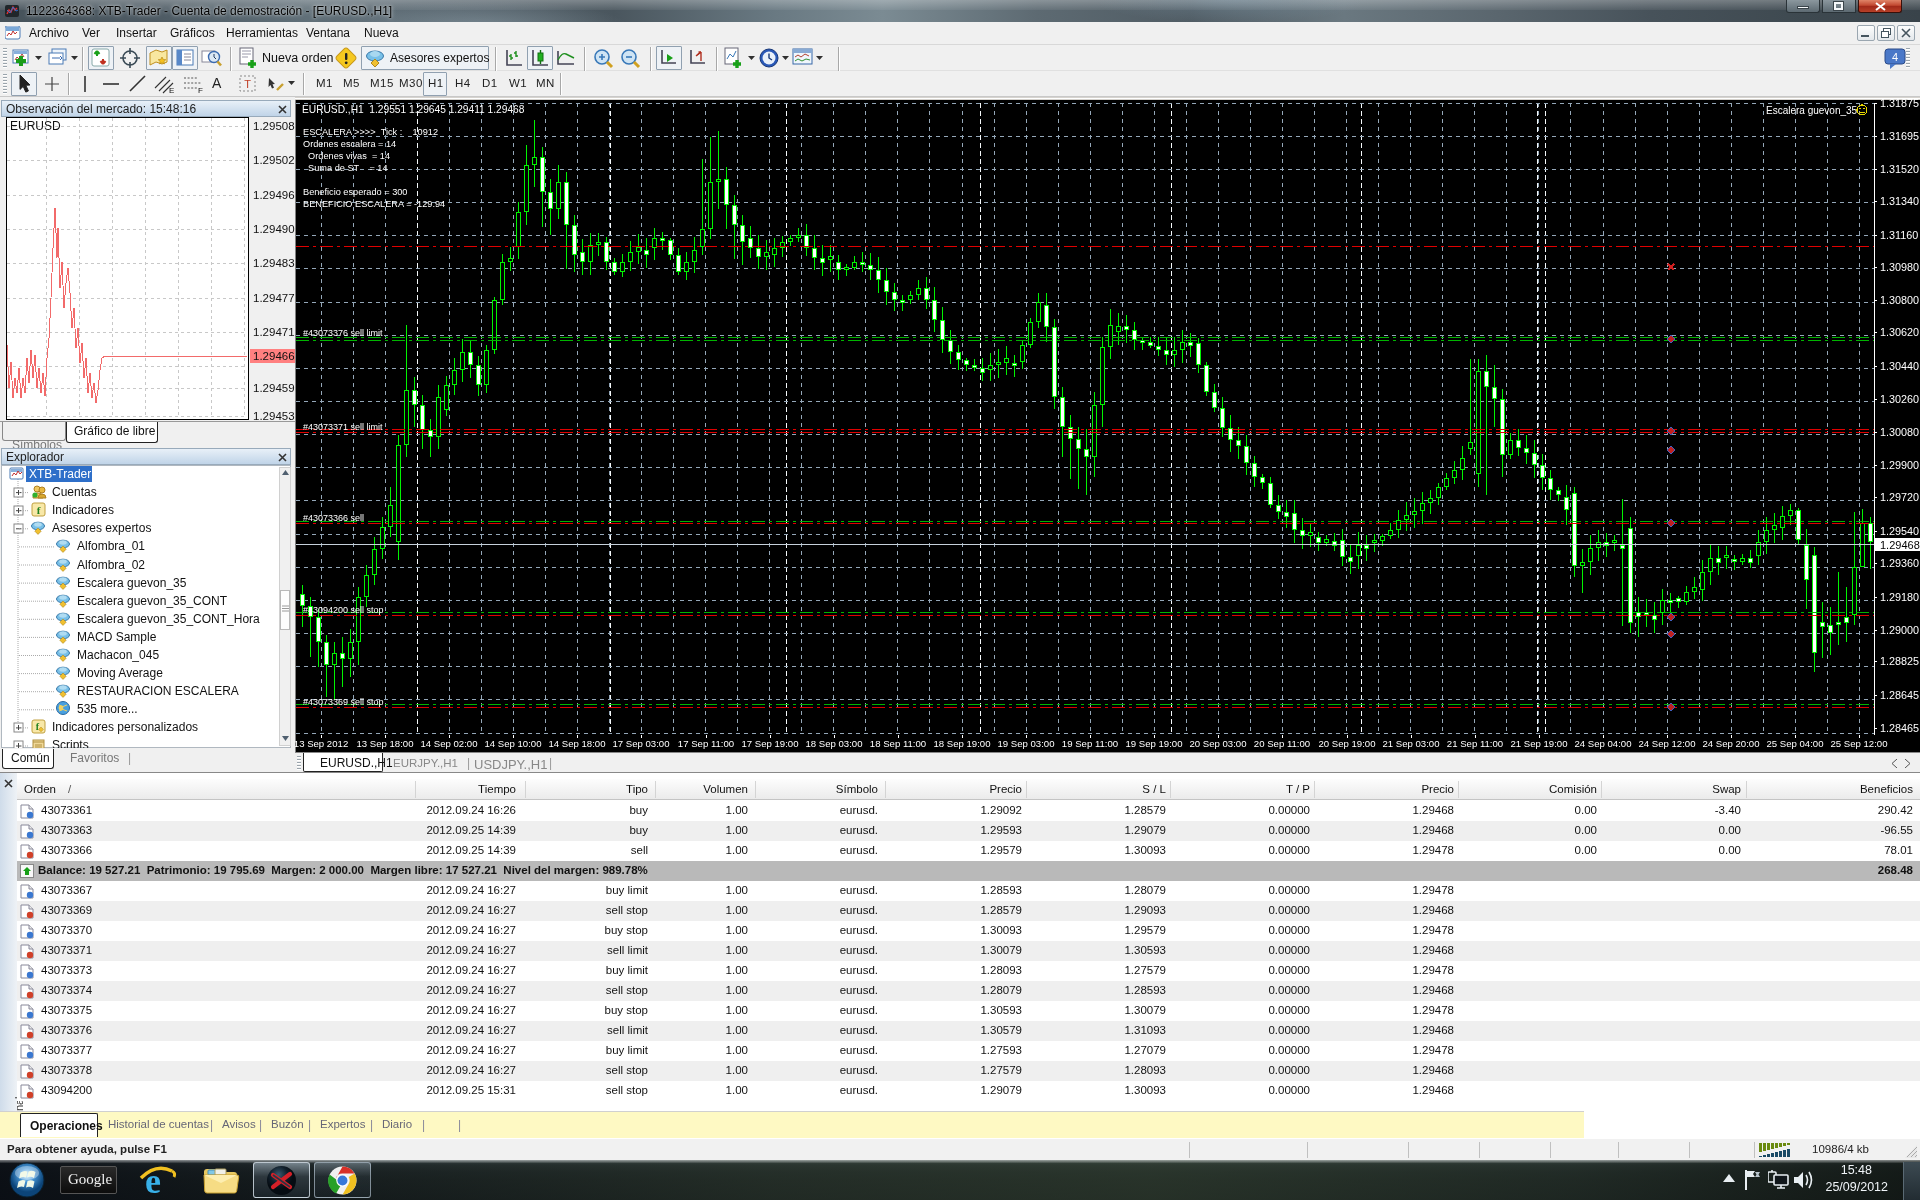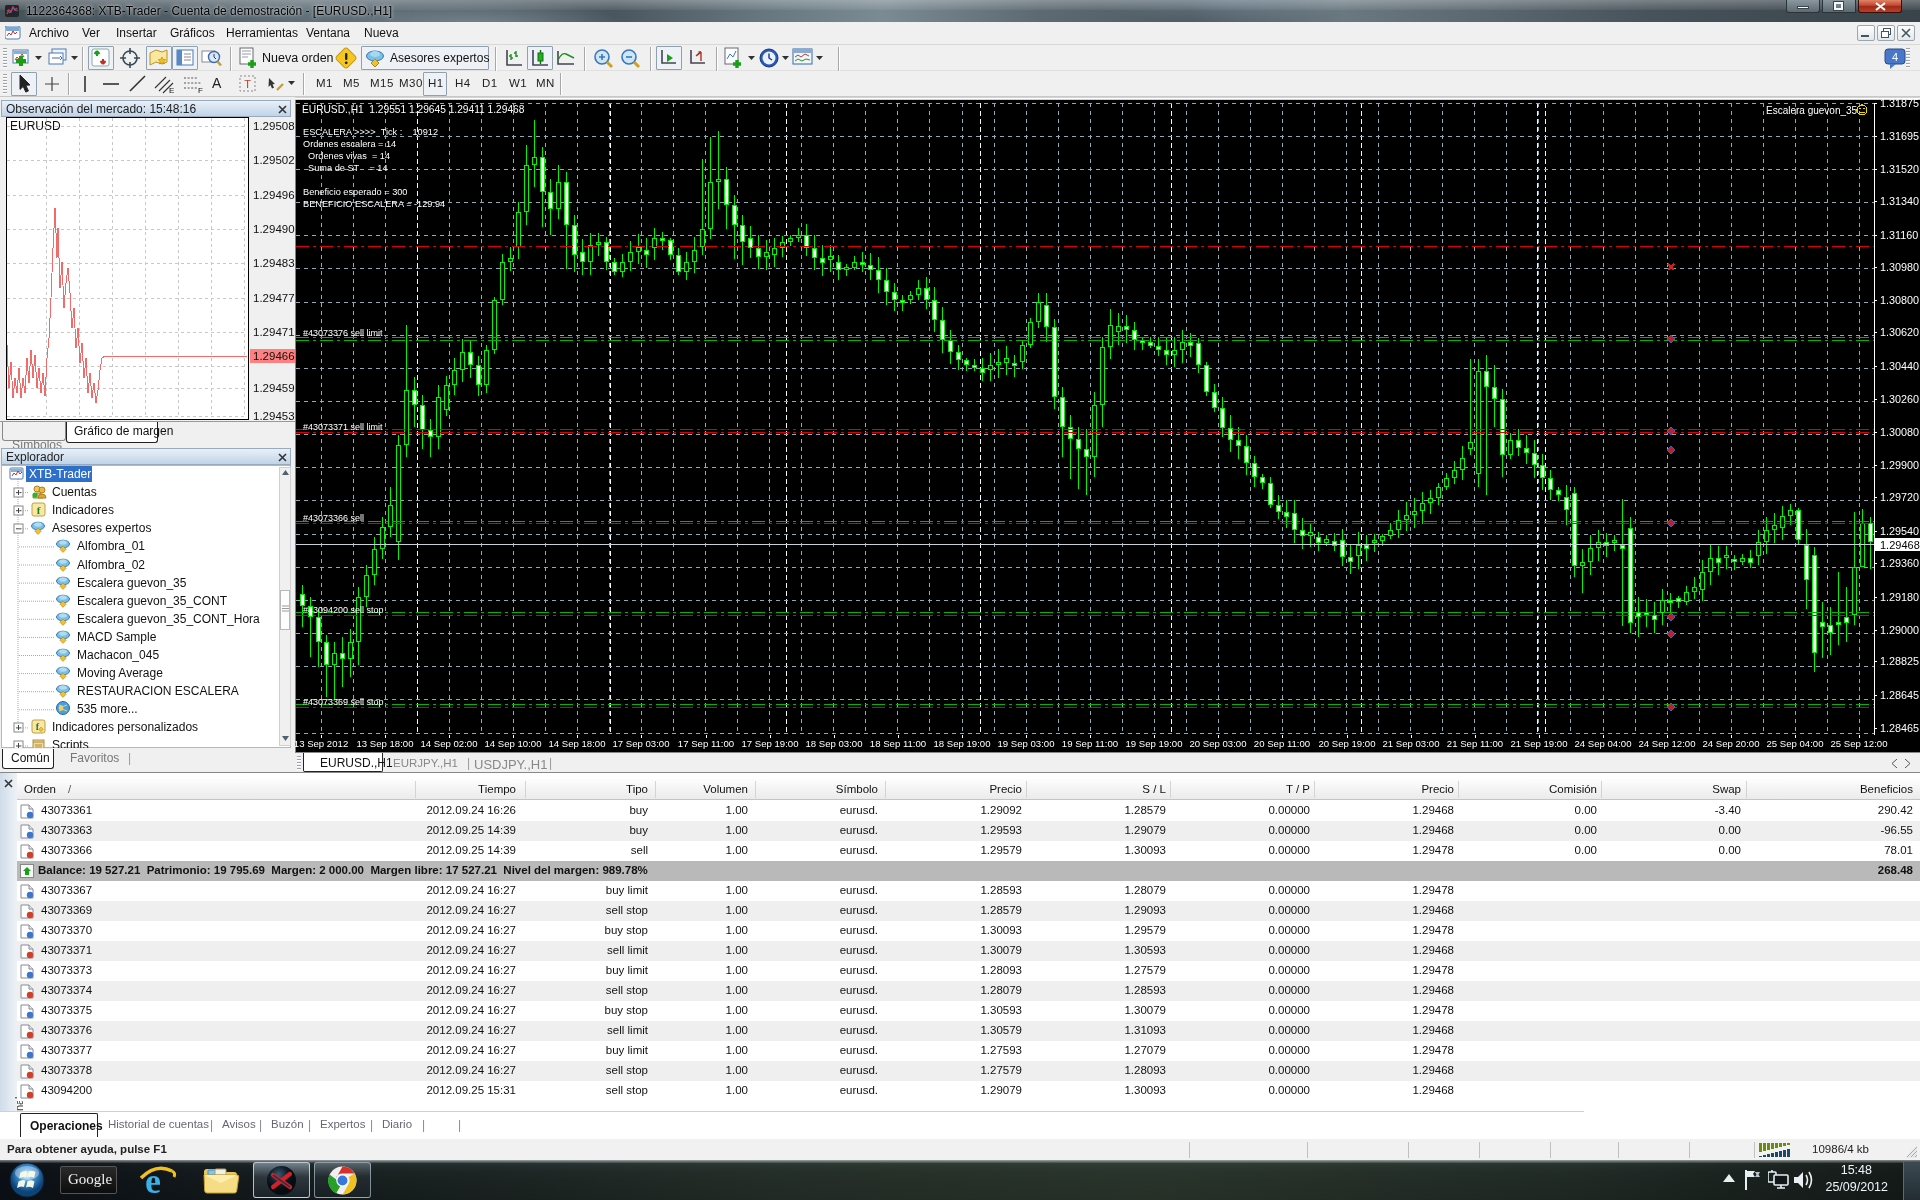--- a/index.html
+++ b/index.html
@@ -286,21 +286,21 @@
     <text x="253" y="295" font-size="11.5" fill="#111" font-family="Liberation Sans">1.29459</text>
     <text x="253" y="323" font-size="11.5" fill="#111" font-family="Liberation Sans">1.29453</text>
     <rect x="250" y="252" width="46" height="14" fill="#ff8080"></rect>
     <text x="253" y="263" font-size="11.5" fill="#111" font-family="Liberation Sans">1.29466</text>
   </svg>
 <div class="abs" style="left:0;top:421px;width:296px;height:22px;background:#f0f0f0;border-top:1px solid #999">
     <div class="abs" style="left:2px;top:0;width:64px;height:19px;background:#f0f0f0;border:1px solid #888;border-top:none;border-radius:0 0 3px 3px">
       <div class="tx" style="left:9px;top:16px;font-size:12px;color:#777">Símbolos</div>
     </div>
     <div class="abs" style="left:66px;top:0;width:92px;height:21px;background:#fff;border:1px solid #222;border-top:none;border-radius:0 0 3px 3px">
-      <div class="tx" style="left:7px;top:2px;font-size:12px;color:#111">Gráfico de margen</div>
+      <div class="tx" style="left:7px;top:2px;font-size:12px;color:#111">Gráfico de libre</div>
     </div>
   </div>
 <div class="abs" style="left:1px;top:448px;width:290px;height:17px;background:linear-gradient(180deg,#e8f0f8,#c0d4e8);border:1px solid #98aabb">
     <div class="tx" style="left:4px;top:1px;font-size:12px;color:#222">Explorador</div>
     <svg class="abs" style="right:3px;top:4px" width="9" height="9">
       <path d="M1 1l7 7M8 1l-7 7" stroke="#333" stroke-width="1.6"></path>
     </svg>
   </div>
 <div class="abs" style="left:1px;top:465px;width:290px;height:283px;background:#fff;border:1px solid #b0b8c0"></div>
 <div class="abs" style="left:279px;top:467px;width:12px;height:279px;background:#f0f0f0;border:1px solid #d0d0d0"></div>
@@ -1135,21 +1135,21 @@
   </svg>
 <div class="tx" style="left:41px;top:1084px;font-size:11.5px;color:#111">43094200</div>
 <div class="tx" style="left:516px;top:1084px;font-size:11.5px;color:#111;transform:translateX(-100%)">2012.09.25 15:31</div>
 <div class="tx" style="left:648px;top:1084px;font-size:11.5px;color:#111;transform:translateX(-100%)">sell stop</div>
 <div class="tx" style="left:748px;top:1084px;font-size:11.5px;color:#111;transform:translateX(-100%)">1.00</div>
 <div class="tx" style="left:878px;top:1084px;font-size:11.5px;color:#111;transform:translateX(-100%)">eurusd.</div>
 <div class="tx" style="left:1022px;top:1084px;font-size:11.5px;color:#111;transform:translateX(-100%)">1.29079</div>
 <div class="tx" style="left:1166px;top:1084px;font-size:11.5px;color:#111;transform:translateX(-100%)">1.30093</div>
 <div class="tx" style="left:1310px;top:1084px;font-size:11.5px;color:#111;transform:translateX(-100%)">0.00000</div>
 <div class="tx" style="left:1454px;top:1084px;font-size:11.5px;color:#111;transform:translateX(-100%)">1.29468</div>
-<div class="abs" style="left:0;top:1111px;width:1584px;height:27px;background:#ffffff;border-top:1px solid #d0d0d0">
+<div class="abs" style="left:0;top:1111px;width:1584px;height:27px;background:#fef9c3;border-top:1px solid #d0d0d0">
     <div class="abs" style="left:20px;top:1px;width:78px;height:24px;background:#fff;border:1px solid #222;border-bottom:none;border-radius:2px 2px 0 0">
       <div class="tx" style="left:9px;top:5px;font-size:12px;color:#111;font-weight:bold">Operaciones</div>
     </div>
     <div class="tx" style="left:108px;top:6px;font-size:11.5px;color:#667">Historial de cuentas</div>
     <div class="tx" style="left:222px;top:6px;font-size:11.5px;color:#667">Avisos</div>
     <div class="tx" style="left:271px;top:6px;font-size:11.5px;color:#667">Buzón</div>
     <div class="tx" style="left:320px;top:6px;font-size:11.5px;color:#667">Expertos</div>
     <div class="tx" style="left:382px;top:6px;font-size:11.5px;color:#667">Diario</div>
     <div class="tx" style="left:210px;top:6px;font-size:12px;color:#889">|</div>
     <div class="tx" style="left:259px;top:6px;font-size:12px;color:#889">|</div>

